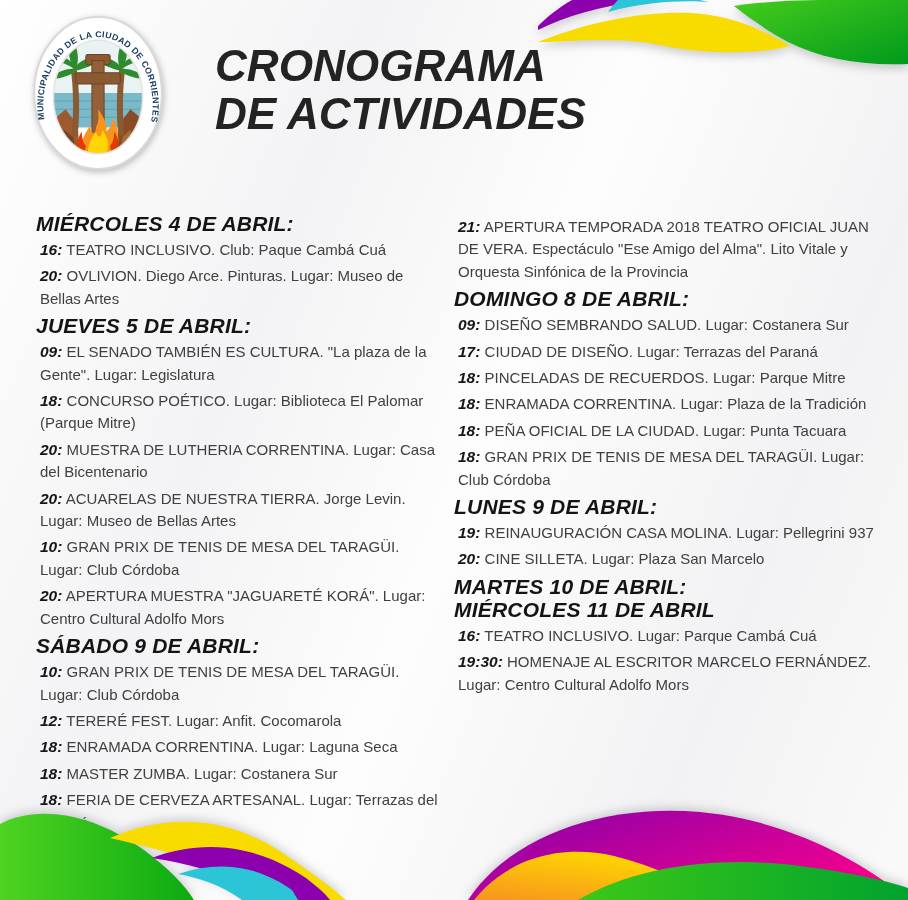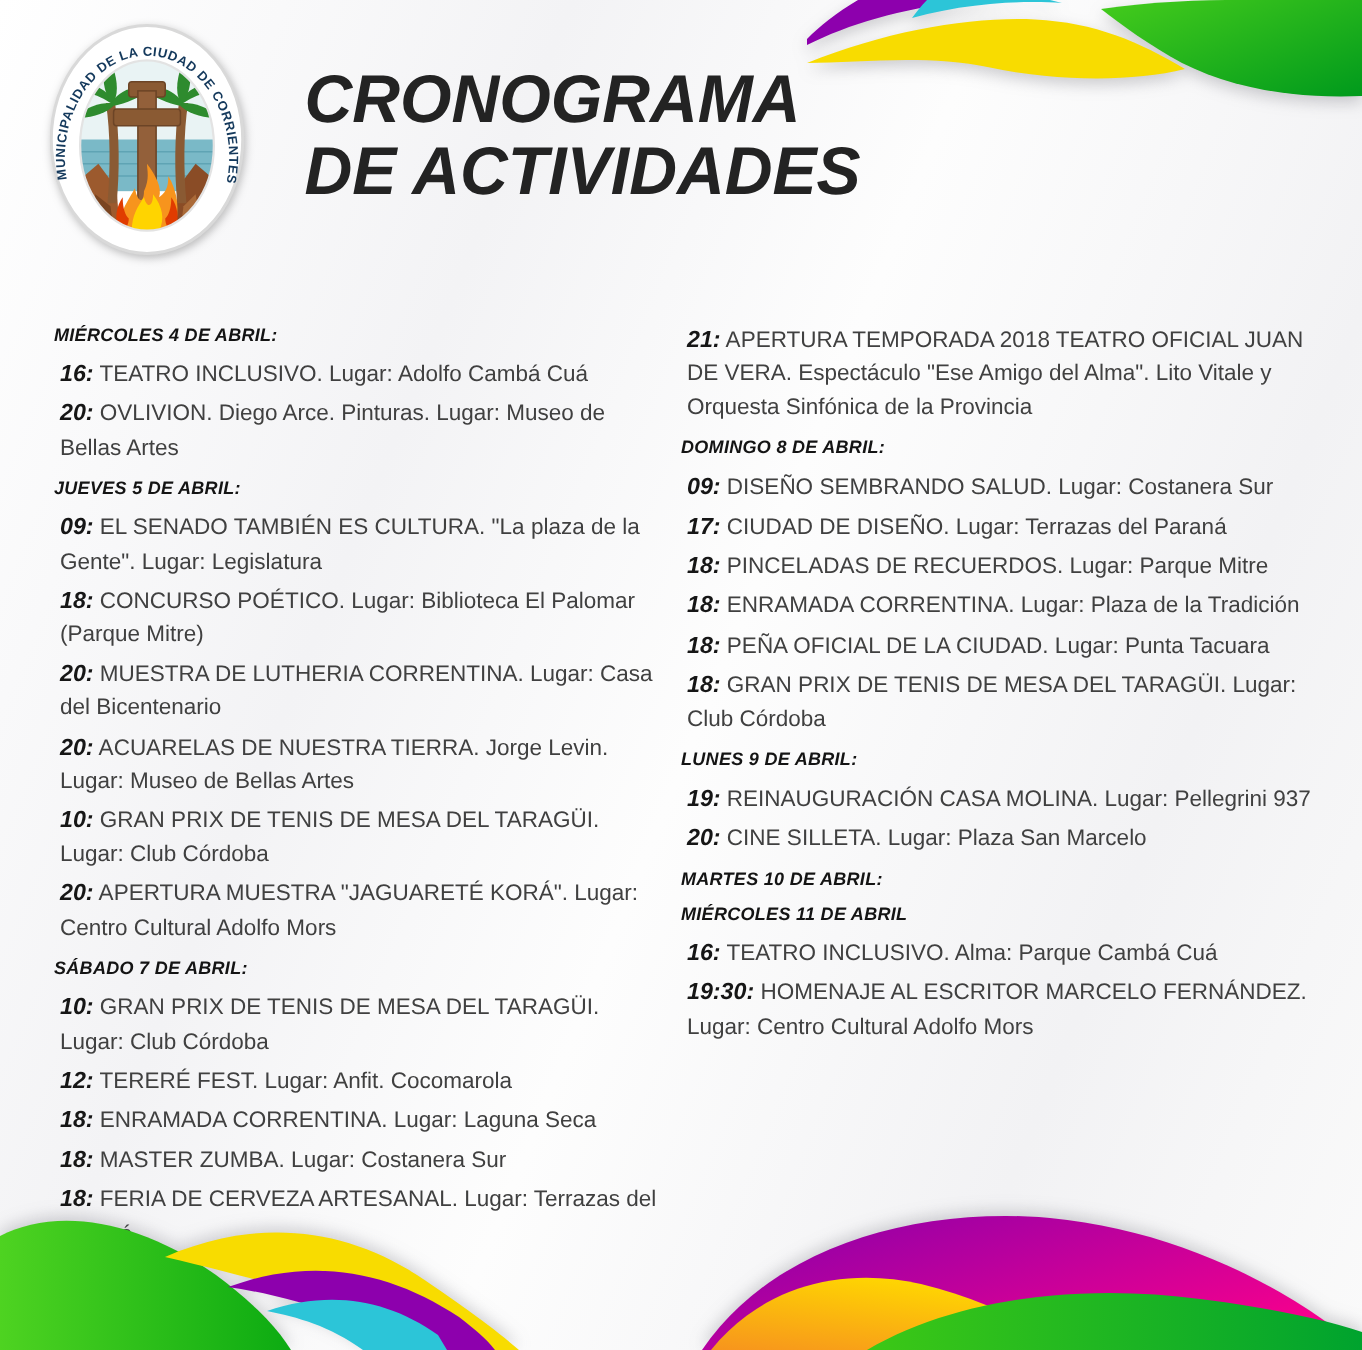--- a/index.html
+++ b/index.html
@@ -12,33 +12,33 @@
 
   
   .waves-top{position:absolute;top:0;right:0;width:370px;height:100px;
     filter:drop-shadow(0 4px 5px rgba(80,80,90,.28));}
   .waves-bottom{position:absolute;bottom:0;left:0;width:908px;height:140px;
     filter:drop-shadow(0 -3px 5px rgba(80,80,90,.25));}
 
   
   .header{position:absolute;top:16px;left:33px;display:flex;align-items:flex-start;}
   .logo{width:130px;height:154px;filter:drop-shadow(1px 2px 3px rgba(0,0,0,.25));}
-  .title-block{margin-left:40px;padding-top:26px;}
+  .title-block{margin-left:52px;padding-top:26px;}
   .title-line{
     font-size:45px;line-height:48px;font-weight:bold;font-style:italic;
     color:#232323;letter-spacing:0px;transform:scaleX(.98);transform-origin:left;
     white-space:nowrap;
   }
 
   
   .content{position:absolute;top:212px;left:36px;display:flex;}
   .col{width:414px;}
   .col.right{width:432px;margin-left:4px;}
   .day{
-    font-size:12px;line-height:23px;font-weight:bold;font-style:italic;
+    font-size:21px;line-height:23px;font-weight:bold;font-style:italic;
     color:#141414;margin:0;letter-spacing:.2px;
   }
   .event{margin:4px;font-size:15px;line-height:22.4px;color:#404040;}
   .event .time{font-weight:bold;font-style:italic;color:#161616;font-size:15.5px;}
 </style>
 </head>
 <body>
 
 <div class="page">
 
@@ -108,51 +108,51 @@
     </svg>
     <div class="title-block">
       <div class="title-line">CRONOGRAMA</div>
       <div class="title-line">DE ACTIVIDADES</div>
     </div>
   </div>
 
   <div class="content">
     <div class="col left" id="col-0">
         <h3 class="day">MIÉRCOLES 4 DE ABRIL:</h3>
-        <p class="event"><span class="time">16:</span><span> TEATRO INCLUSIVO. Lugar: Adolfo Cambá Cuá</span></p>
+        <p class="event"><span class="time">16:</span><span> TEATRO INCLUSIVO. Club: Paque Cambá Cuá</span></p>
         <p class="event"><span class="time">20:</span><span> OVLIVION. Diego Arce. Pinturas. Lugar: Museo de Bellas Artes</span></p>
         <h3 class="day">JUEVES 5 DE ABRIL:</h3>
         <p class="event"><span class="time">09:</span><span> EL SENADO TAMBIÉN ES CULTURA. "La plaza de la Gente". Lugar: Legislatura</span></p>
         <p class="event"><span class="time">18:</span><span> CONCURSO POÉTICO. Lugar: Biblioteca El Palomar (Parque Mitre)</span></p>
         <p class="event"><span class="time">20:</span><span> MUESTRA DE LUTHERIA CORRENTINA. Lugar: Casa del Bicentenario</span></p>
         <p class="event"><span class="time">20:</span><span> ACUARELAS DE NUESTRA TIERRA. Jorge Levin. Lugar: Museo de Bellas Artes</span></p>
         <p class="event"><span class="time">10:</span><span> GRAN PRIX DE TENIS DE MESA DEL TARAGÜI. Lugar: Club Córdoba</span></p>
         <p class="event"><span class="time">20:</span><span> APERTURA MUESTRA "JAGUARETÉ KORÁ". Lugar: Centro Cultural Adolfo Mors</span></p>
-        <h3 class="day">SÁBADO 7 DE ABRIL:</h3>
+        <h3 class="day">SÁBADO 9 DE ABRIL:</h3>
         <p class="event"><span class="time">10:</span><span> GRAN PRIX DE TENIS DE MESA DEL TARAGÜI. Lugar: Club Córdoba</span></p>
         <p class="event"><span class="time">12:</span><span> TERERÉ FEST. Lugar: Anfit. Cocomarola</span></p>
         <p class="event"><span class="time">18:</span><span> ENRAMADA CORRENTINA. Lugar: Laguna Seca</span></p>
         <p class="event"><span class="time">18:</span><span> MASTER ZUMBA. Lugar: Costanera Sur</span></p>
         <p class="event"><span class="time">18:</span><span> FERIA DE CERVEZA ARTESANAL. Lugar: Terrazas del Paraná</span></p>
       </div>
     <div class="col right" id="col-1">
         <p class="event"><span class="time">21:</span><span> APERTURA TEMPORADA 2018 TEATRO OFICIAL JUAN DE VERA. Espectáculo "Ese Amigo del Alma". Lito Vitale y Orquesta Sinfónica de la Provincia</span></p>
         <h3 class="day">DOMINGO 8 DE ABRIL:</h3>
         <p class="event"><span class="time">09:</span><span> DISEÑO SEMBRANDO SALUD. Lugar: Costanera Sur</span></p>
         <p class="event"><span class="time">17:</span><span> CIUDAD DE DISEÑO. Lugar: Terrazas del Paraná</span></p>
         <p class="event"><span class="time">18:</span><span> PINCELADAS DE RECUERDOS. Lugar: Parque Mitre</span></p>
         <p class="event"><span class="time">18:</span><span> ENRAMADA CORRENTINA. Lugar: Plaza de la Tradición</span></p>
         <p class="event"><span class="time">18:</span><span> PEÑA OFICIAL DE LA CIUDAD. Lugar: Punta Tacuara</span></p>
         <p class="event"><span class="time">18:</span><span> GRAN PRIX DE TENIS DE MESA DEL TARAGÜI. Lugar: Club Córdoba</span></p>
         <h3 class="day">LUNES 9 DE ABRIL:</h3>
         <p class="event"><span class="time">19:</span><span> REINAUGURACIÓN CASA MOLINA. Lugar: Pellegrini 937</span></p>
         <p class="event"><span class="time">20:</span><span> CINE SILLETA. Lugar: Plaza San Marcelo</span></p>
         <h3 class="day">MARTES 10 DE ABRIL:</h3>
         <h3 class="day">MIÉRCOLES 11 DE ABRIL</h3>
-        <p class="event"><span class="time">16:</span><span> TEATRO INCLUSIVO. Alma: Parque Cambá Cuá</span></p>
+        <p class="event"><span class="time">16:</span><span> TEATRO INCLUSIVO. Lugar: Parque Cambá Cuá</span></p>
         <p class="event"><span class="time">19:30:</span><span> HOMENAJE AL ESCRITOR MARCELO FERNÁNDEZ. Lugar: Centro Cultural Adolfo Mors</span></p>
       </div>
   </div>
 
   <svg class="waves-bottom" viewBox="0 0 908 140" preserveAspectRatio="none" aria-hidden="true">
     <defs>
       <linearGradient id="gLGreen" x1="0" y1="0" x2="1" y2="0">
         <stop offset="0" stop-color="#4ed321"></stop>
           <stop offset="1" stop-color="#0cab12"></stop>
       </linearGradient>

